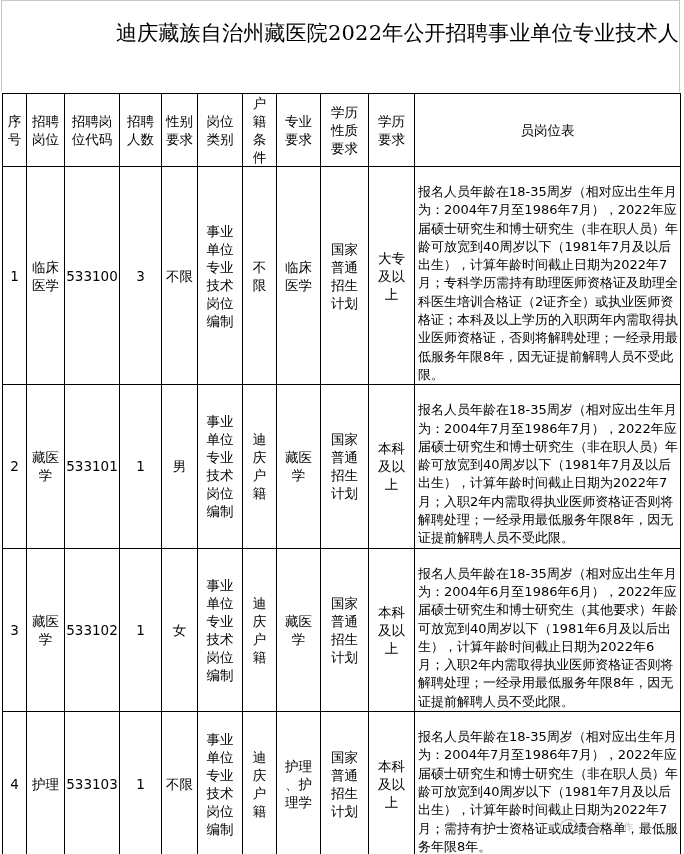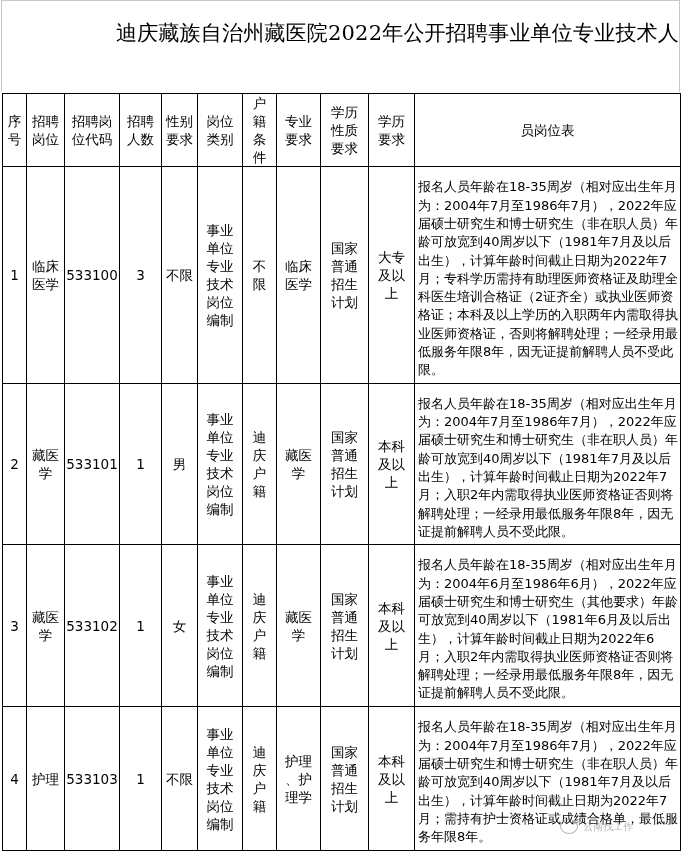--- a/index.html
+++ b/index.html
@@ -6,21 +6,21 @@
   body { width:684px; height:854px; position:relative; overflow:hidden;
          font-family: "DejaVu Sans", "Liberation Sans", sans-serif; color:#000; }
   .title-box { position:absolute; left:1px; top:0; width:679px; height:92px;
                border-left:1px solid #c8c8c8; border-right:1px solid #c8c8c8; border-top:1px solid #c8c8c8; box-sizing:border-box; }
   .title { position:absolute; left:0; right:0; top:18px; text-align:right;
            font-family: "DejaVu Serif", "Liberation Serif", serif; font-size:21px; line-height:29px; letter-spacing:0.2px; }
   table { position:absolute; left:2px; top:93px; border-collapse:collapse; table-layout:fixed; width:678px; }
   td, th { border:1.5px solid #000; padding:0; font-weight:normal; font-size:13.5px; line-height:18px;
            text-align:center; vertical-align:middle; overflow:hidden; }
   th { height:72px; }
-  td.other { text-align:left; vertical-align:middle; padding:8px 2px 0 3px; font-size:13px; line-height:18.3px; }
+  td.other { text-align:left; vertical-align:middle; padding:16px 2px 0 3px; font-size:13px; line-height:18.3px; }
   td.narrow span, th span { display:block; }
   .wm { position:absolute; left:560px; top:819px; font-size:10px; color:rgba(120,120,120,0.55); pointer-events:none; }
   .wm-logo { display:inline-block; width:16px; height:13px; border:1.5px solid rgba(120,120,120,0.55); border-radius:50%; vertical-align:middle; margin-right:2px; }
 </style>
 </head>
 <body>
 
 <div class="title-box">
   <div class="title">
     <div>迪庆藏族自治州藏医院2022年公开招聘事业单位专业技术人</div>

